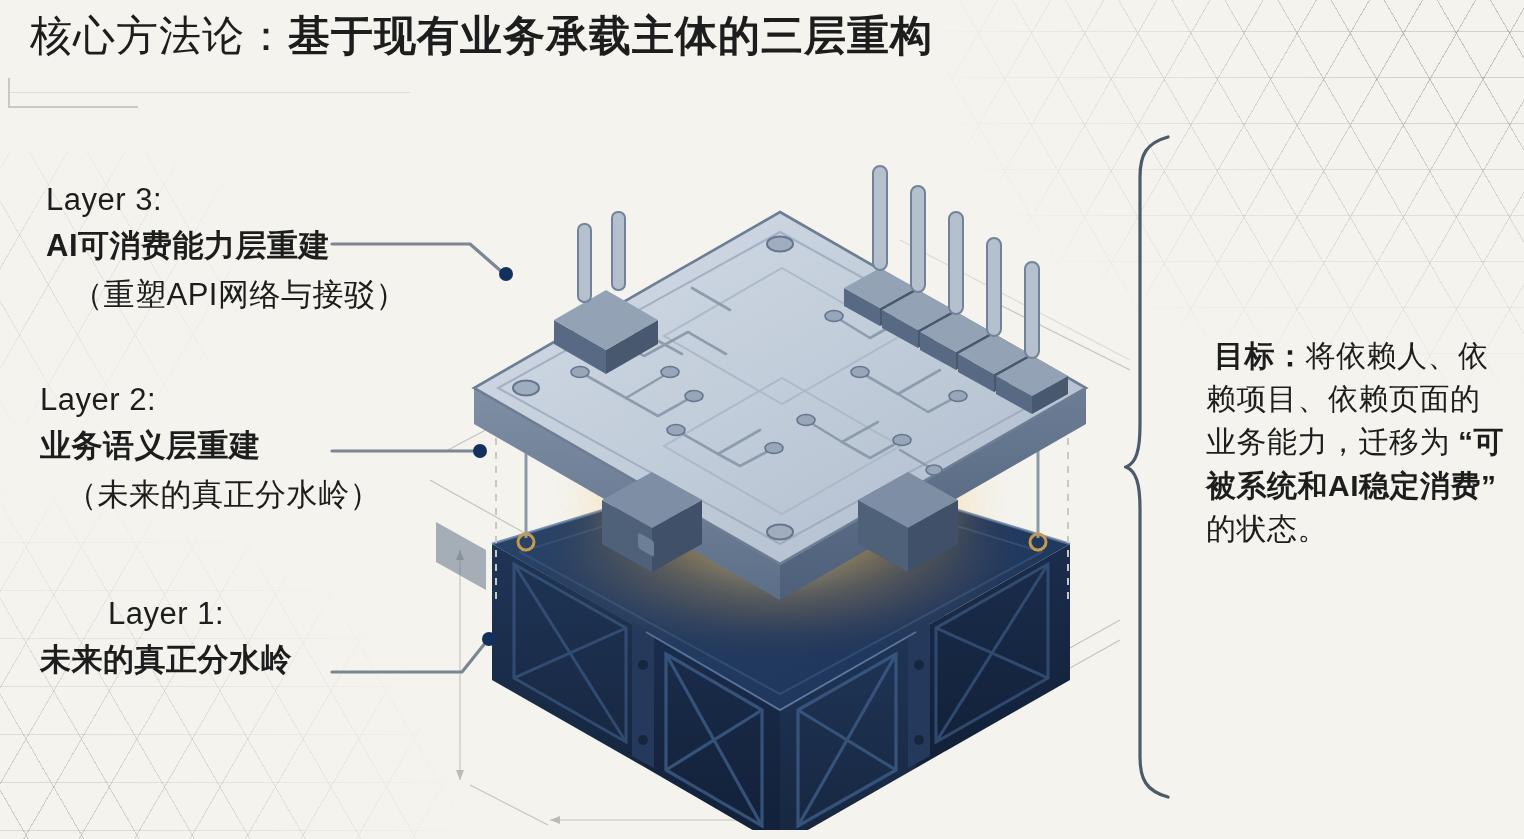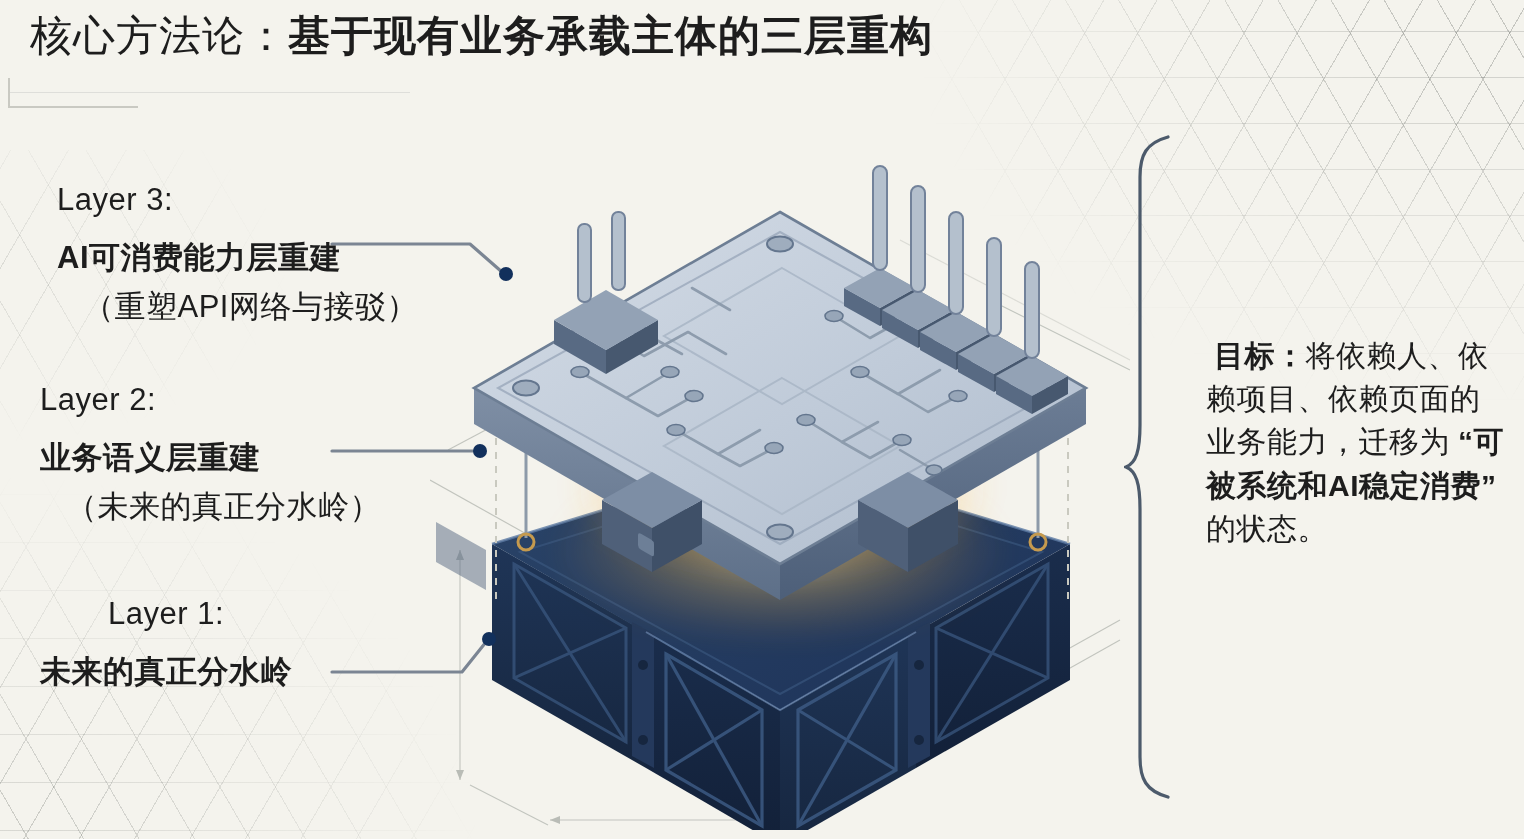--- a/index.html
+++ b/index.html
@@ -61,24 +61,24 @@
     z-index:5;
   }
   .title-rule:after{
     content:""; position:absolute; left:0; top:14px; width:400px; height:1px;
     background:#dededa;
   }
 
   
   .label-block{position:absolute; z-index:8;}
   .lb-kicker{font-size:31px; font-weight:400; line-height:1.18; letter-spacing:.5px;}
-  .lb-main{font-size:31px; font-weight:700; line-height:1.2; margin-top:20px; letter-spacing:.5px;}
+  .lb-main{font-size:31px; font-weight:700; line-height:1.2; margin-top:8px; letter-spacing:.5px;}
   .lb-sub{font-size:31px; font-weight:400; line-height:1.22; margin-top:12px; padding-left:26px; letter-spacing:.5px;}
 
-  #block-layer3{left:57px; top:182px;}
+  #block-layer3{left:46px; top:182px;}
   #block-layer2{left:40px; top:382px;}
   #block-layer1{left:40px; top:596px;text-align:center;}
 
   
   .leader{position:absolute; z-index:7; pointer-events:none;}
 
   
   .brace{
     position:absolute; left:1124px; top:133px; width:66px; height:668px; z-index:7;
   }

